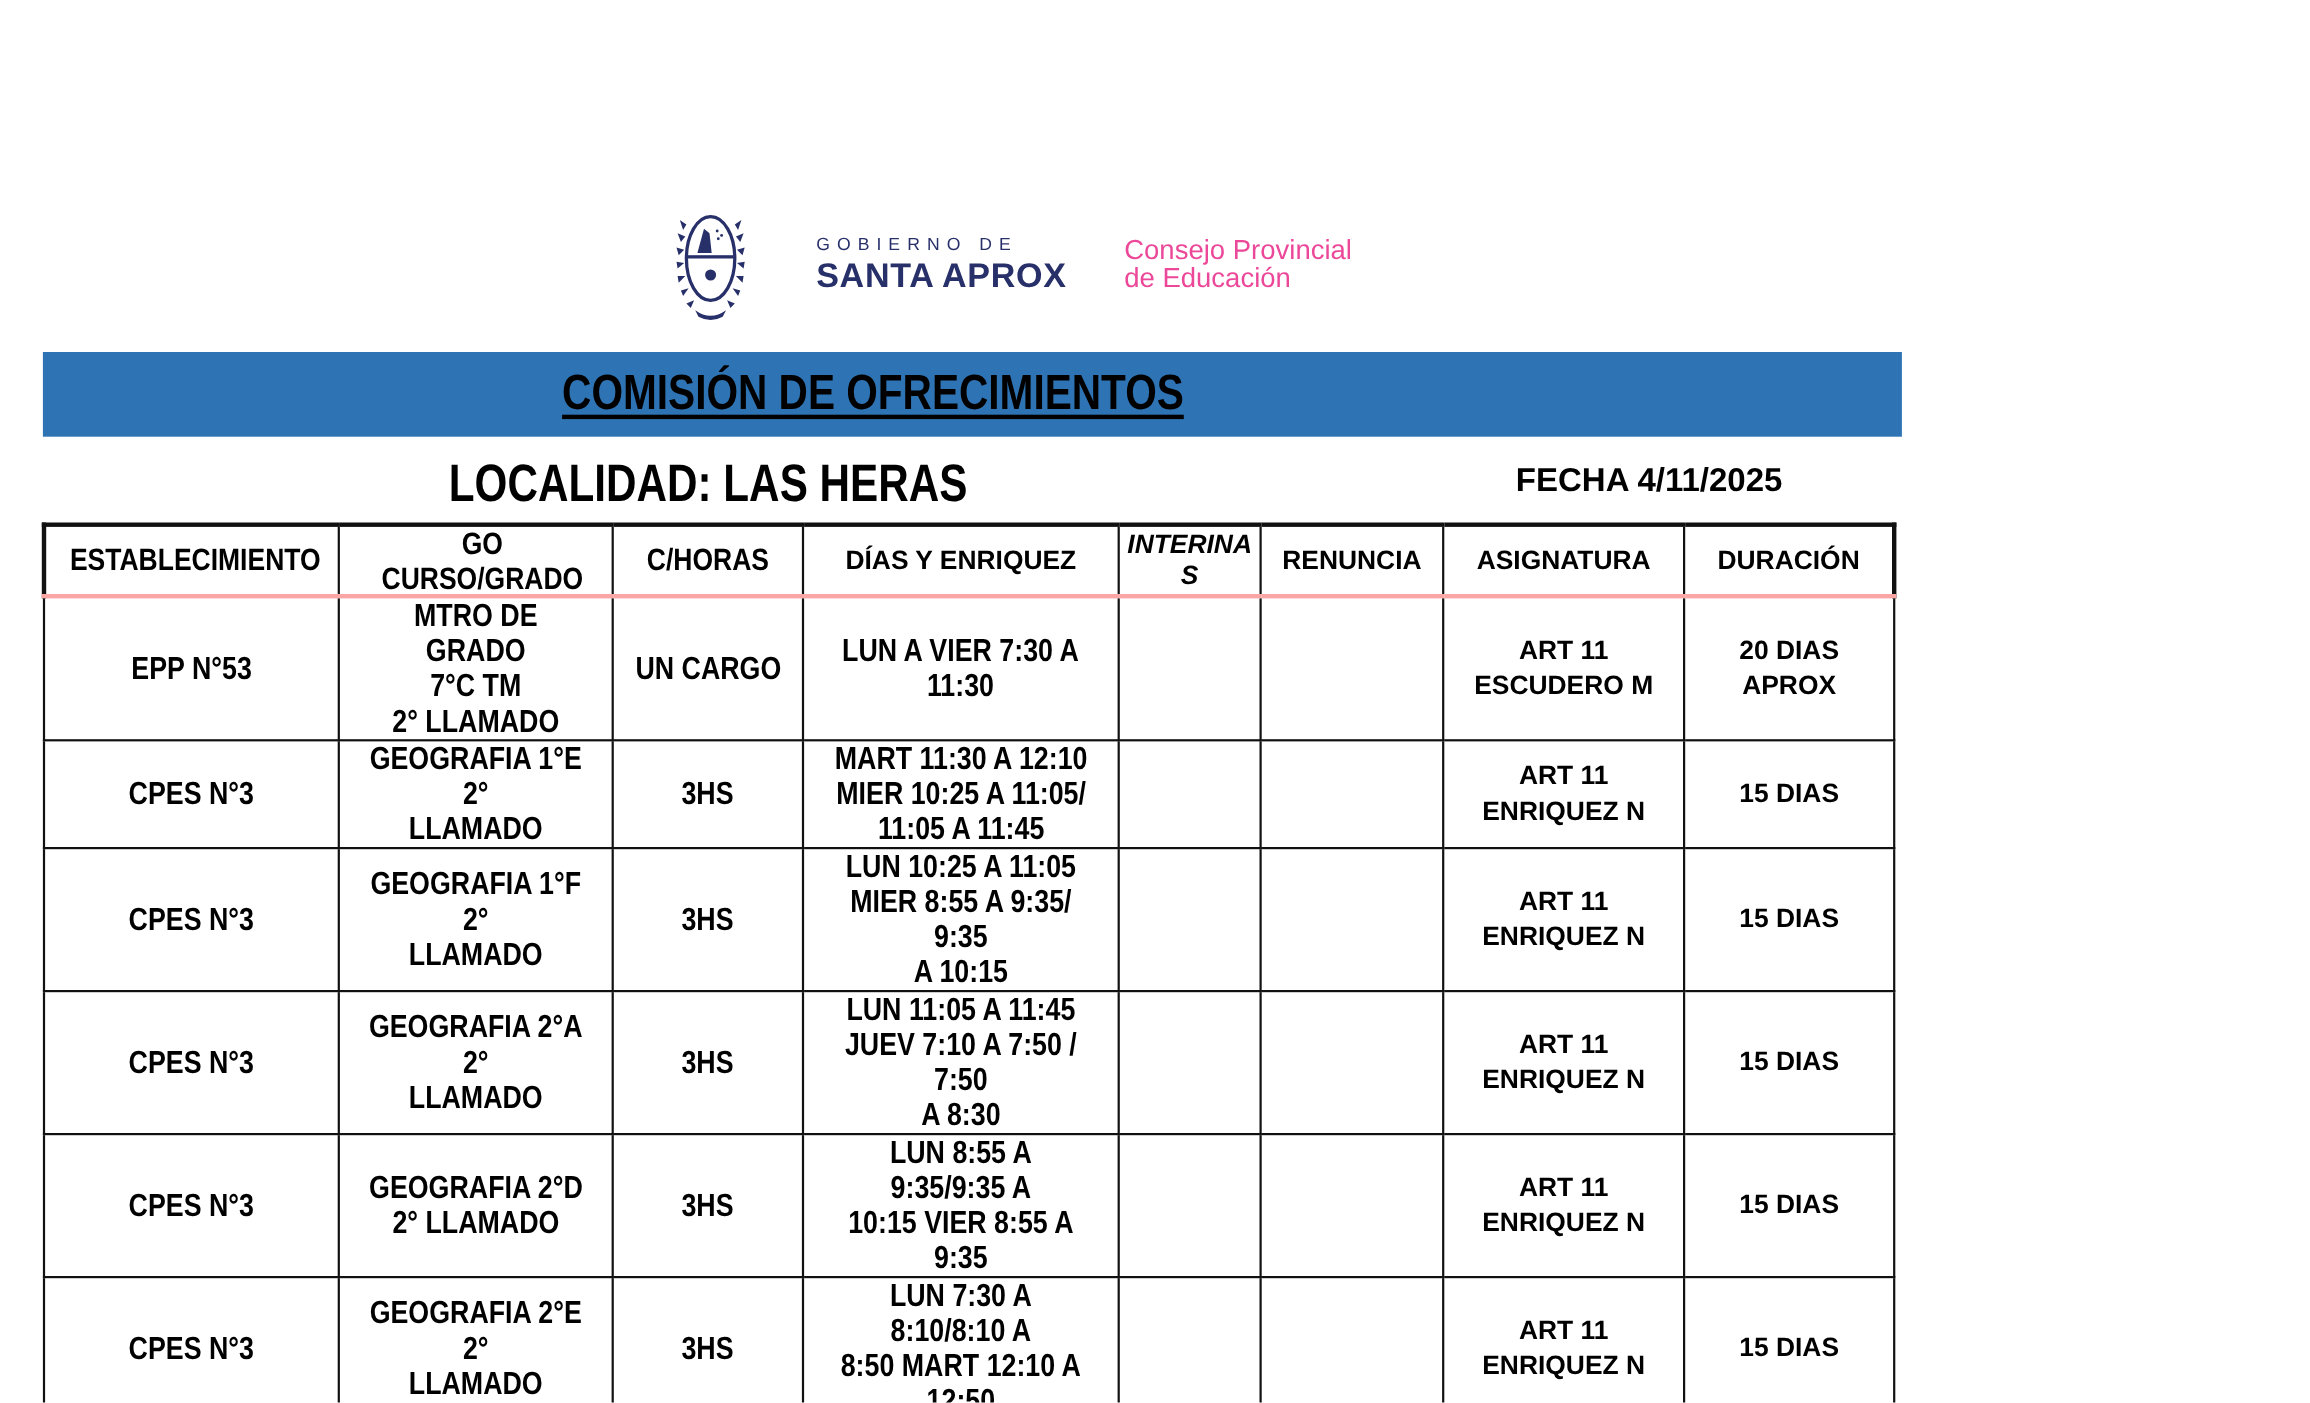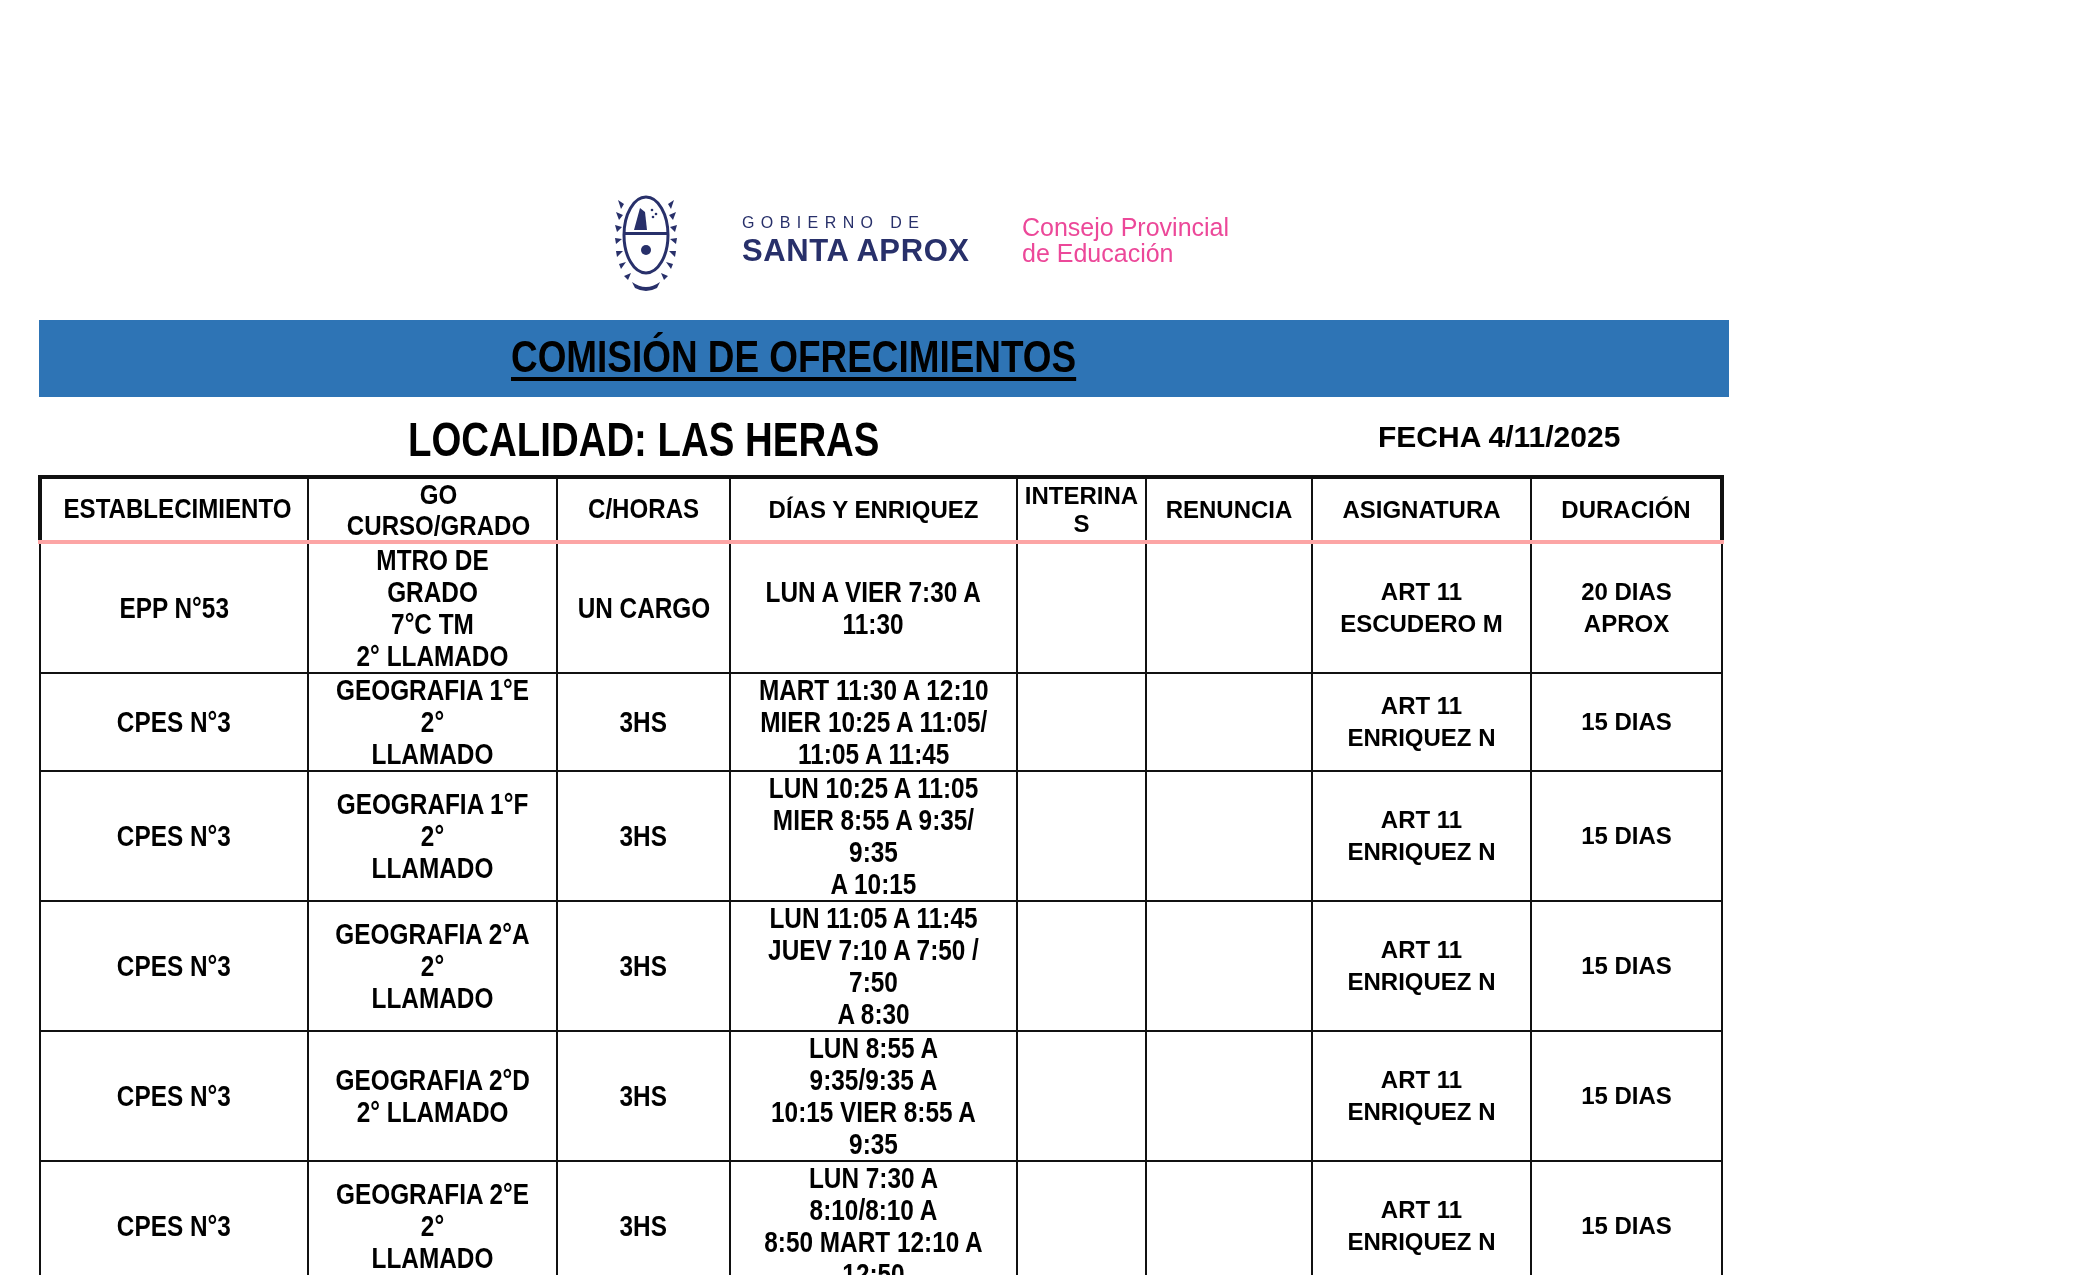--- a/index.html
+++ b/index.html
@@ -90,21 +90,21 @@
       <th><span class="hdr-narrow">ESTABLECIMIENTO</span></th>
       <th>
           <div class="clip">
             <span>ASIGNATURA/CAR
 GO CURSO/GRADO
 TURNO</span>
           </div>
         </th>
       <th><span class="hdr-narrow">C/HORAS</span></th>
       <th>DÍAS Y ENRIQUEZ</th>
-      <th style="white-space:pre-line;">INTERINA
+      <th style="white-space:pre-line;font-style:italic;">INTERINA
 S</th>
       <th>RENUNCIA</th>
       <th>ASIGNATURA</th>
       <th>DURACIÓN</th>
     </tr>
   </thead>
   <tbody id="tbody">
   <tr>
     <td><span class="cell-cond">EPP N°53</span></td>
     <td><span class="cell-cond">MTRO DE GRADO

